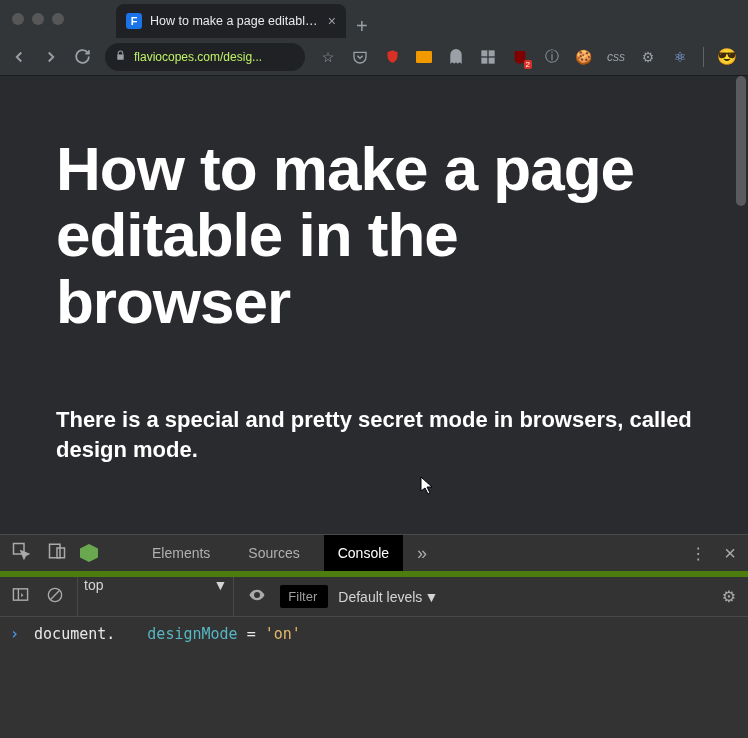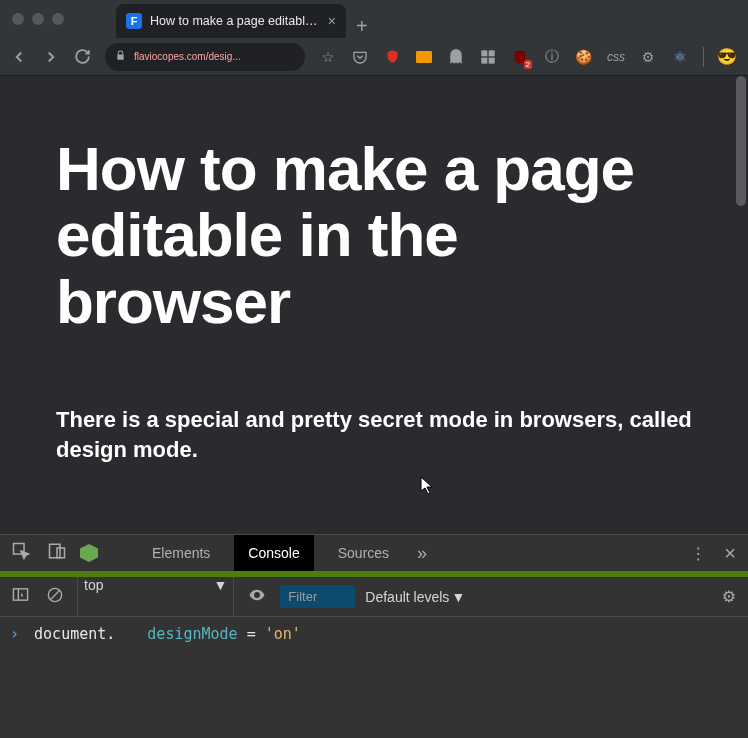--- a/index.html
+++ b/index.html
@@ -56,22 +56,22 @@
     }
     .navbtn { color: #9aa0a6; font-size: 18px; display: flex; }
     .urlbar {
       display: flex;
       align-items: center;
       background: #202124;
       height: 28px;
       border-radius: 14px;
       padding: 0 10px;
       gap: 8px;
-      color: #fca5a5;
-      font-size: 10px;
+      color: #bef264;
+      font-size: 12px;
       flex: 0 0 auto;
       width: 200px;
     }
     .lock-icon { color: #9aa0a6; font-size: 12px; }
     .url-text { white-space: nowrap; overflow: hidden; text-overflow: ellipsis; flex: 1; }
     .ext-row { display: flex; gap: 14px; align-items: center; flex: 1; }
     .ext { width: 18px; height: 18px; color: #9aa0a6; display: flex; align-items: center; justify-content: center; font-size: 14px; }
     .ext.orange { color: #f29900; }
     .ext.red { color: #d93025; }
     .ext.blue { color: #8ab4f8; }
@@ -146,26 +146,26 @@
       display: flex;
       align-items: flex-start;
       gap: 110px;
       color: #d4d4d4;
       padding: 0 6px;
       border-left: 1px solid #494949;
       border-right: 1px solid #494949;
       height: 100%;
     }
     .filterbox {
-      background: #0c4a6e;
+      background: #000000;
       color: #9e9e9e;
       padding: 4px 8px;
       border-radius: 2px;
       font-size: 13px;
-      width: 75px;
+      width: 48px;
     }
     .levels { color: #d4d4d4; display:flex; align-items:center; gap:2px; }
     .dt-console {
       padding: 8px 10px;
       font-family: Menlo, Consolas, monospace;
       font-size: 15px;
     }
     .prompt-caret { color: #4a90e2; font-weight: bold; margin-right: 6px; }
     .tok-obj { color: #e8e8e8; }
     .tok-prop { color: #56b6c2; margin-left: 32px; }
@@ -282,22 +282,22 @@
           <rect x="2" y="2" width="14" height="14"></rect>
           <path d="M12 12 L22 16 L18 18 L16 22 Z" fill="currentColor"></path>
         </svg></div>
     <div class="dt-icon"><svg width="18" height="18" viewBox="0 0 24 24" fill="none" stroke="currentColor" stroke-width="2">
           <rect x="2" y="3" width="14" height="18"></rect>
           <rect x="12" y="8" width="10" height="13"></rect>
         </svg></div>
     <div class="dt-node"></div>
     <div style="width:20px"></div>
     <div class="dt-tab">Elements</div>
+    <div class="dt-tab">Sources</div>
     <div class="dt-tab active">Console</div>
-    <div class="dt-tab">Sources</div>
     <div class="dt-icon" style="font-size:18px;">»</div>
     <div class="dt-spacer"></div>
     <div class="dt-icon">⋮</div>
     <div class="dt-icon" style="font-size:20px;">×</div>
   </div>
   <div class="dt-filterbar">
     <div class="dt-icon"><svg width="17" height="17" viewBox="0 0 24 24" fill="none" stroke="currentColor" stroke-width="2">
           <rect x="2" y="4" width="20" height="16"></rect>
           <line x1="9" y1="4" x2="9" y2="20"></line>
           <path d="M13 10l3 3-3 3" fill="currentColor" stroke="none"></path>

